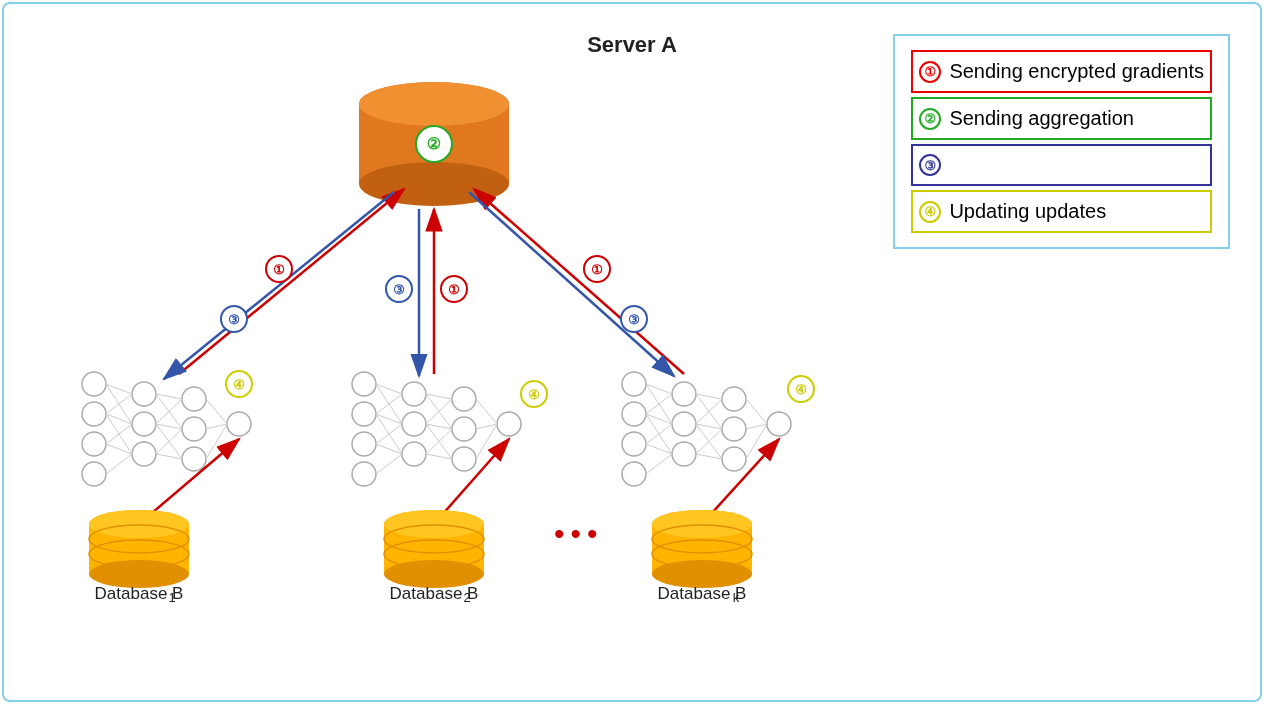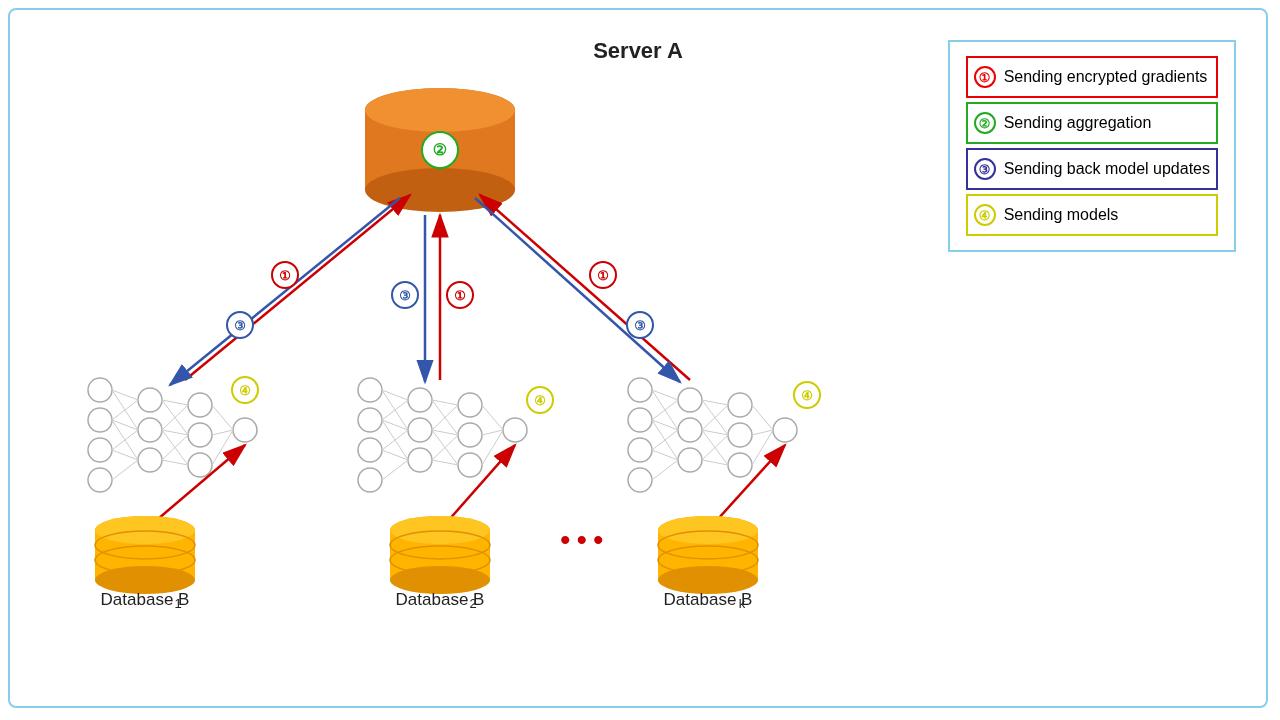--- a/index.html
+++ b/index.html
@@ -6,21 +6,21 @@
     body {
       width: 1280px;
       height: 720px;
       background: #fff;
       font-family: Arial, sans-serif;
       overflow: hidden;
     }
     .main-container {
       width: 1260px;
       height: 700px;
-      margin: 8px;
+      margin: 2px;
       border: 2px solid #87CEEB;
       border-radius: 8px;
       position: relative;
       background: #fff;
     }
     
     .legend {
       position: absolute;
       top: 30px;
       right: 30px;
@@ -44,21 +44,21 @@
       border-radius: 50%;
       border: 2px solid;
       font-size: 13px;
       font-weight: bold;
       margin-right: 8px;
     }
     .legend-box.red { border-color: #e00; color: #e00; }
     .legend-box.green { border-color: #2a2; color: #2a2; }
     .legend-box.blue { border-color: #339; color: #339; }
     .legend-box.yellow { border-color: #cc0; color: #cc0; }
-    .legend-item-text { font-size: 16px; }
+    .legend-item-text { font-size: 20px; }
 
     
     .legend-item-1-wrapper {
       border: 2px solid #e00;
       padding: 2px 6px;
       margin: 4px 0;
     }
     .legend-item-2-wrapper {
       border: 2px solid #2a2;
       padding: 2px 6px;
@@ -102,27 +102,26 @@
     </div>
     <div class="legend-item-2-wrapper">
       <div class="legend-item">
         <span class="legend-box green">②</span>
         <span class="legend-item-text">Sending aggregation</span>
       </div>
     </div>
     <div class="legend-item-3-wrapper">
       <div class="legend-item">
         <span class="legend-box blue">③</span>
-        <span class="legend-item-text">Sending back model updates</span>
       </div>
     </div>
     <div class="legend-item-4-wrapper">
       <div class="legend-item">
         <span class="legend-box yellow">④</span>
-        <span class="legend-item-text">Sending models</span>
+        <span class="legend-item-text">Updating updates</span>
       </div>
     </div>
   </div>
 
   <svg width="820" height="680" style="position:absolute; left:20px; top:10px;">
 
     <ellipse cx="410" cy="90" rx="75" ry="22" fill="#d4691a"></ellipse>
     <rect x="335" y="90" width="150" height="80" fill="#e07820"></rect>
     <ellipse cx="410" cy="170" rx="75" ry="22" fill="#c06010"></ellipse>
 

